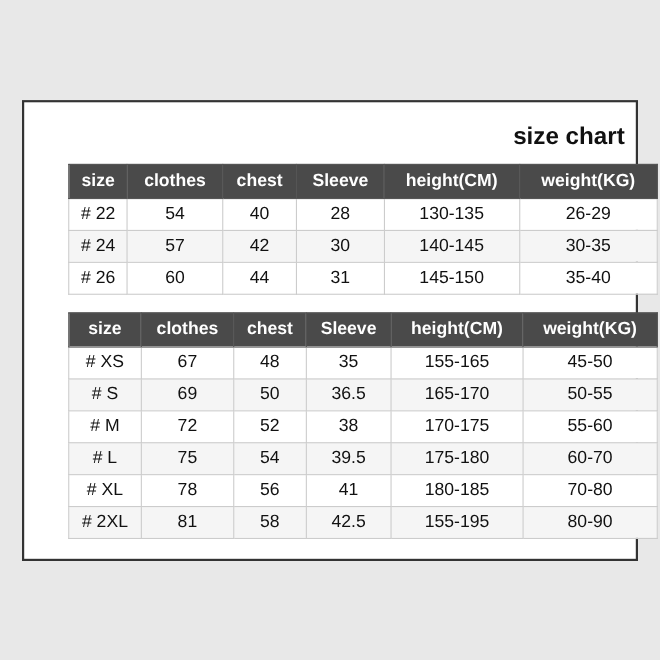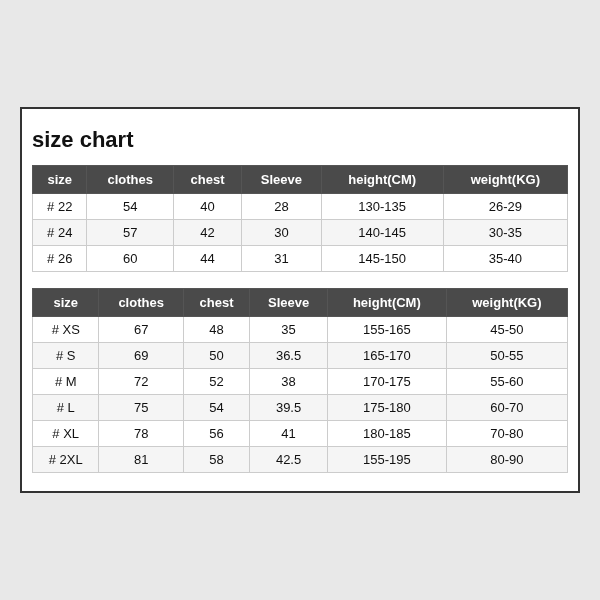--- a/index.html
+++ b/index.html
@@ -19,31 +19,32 @@
     }
 
     .chart-container {
       background: #ffffff;
       border: 2px solid #333;
       width: 560px;
       padding: 10px;
     }
 
     .chart-title {
-      text-align: left;
+      text-align: right;
       font-size: 22px;
       font-weight: bold;
       padding: 8px 0 12px 0;
       color: #111;
     }
 
     table {
       width: 100%;
       border-collapse: collapse;
-      font-size: 13px;
+      font-size: 16px;
+      margin-left: 30px;
     }
 
     .table-section {
       margin-bottom: 8px;
     }
 
     thead tr {
       background: #4a4a4a;
       color: #ffffff;
     }

